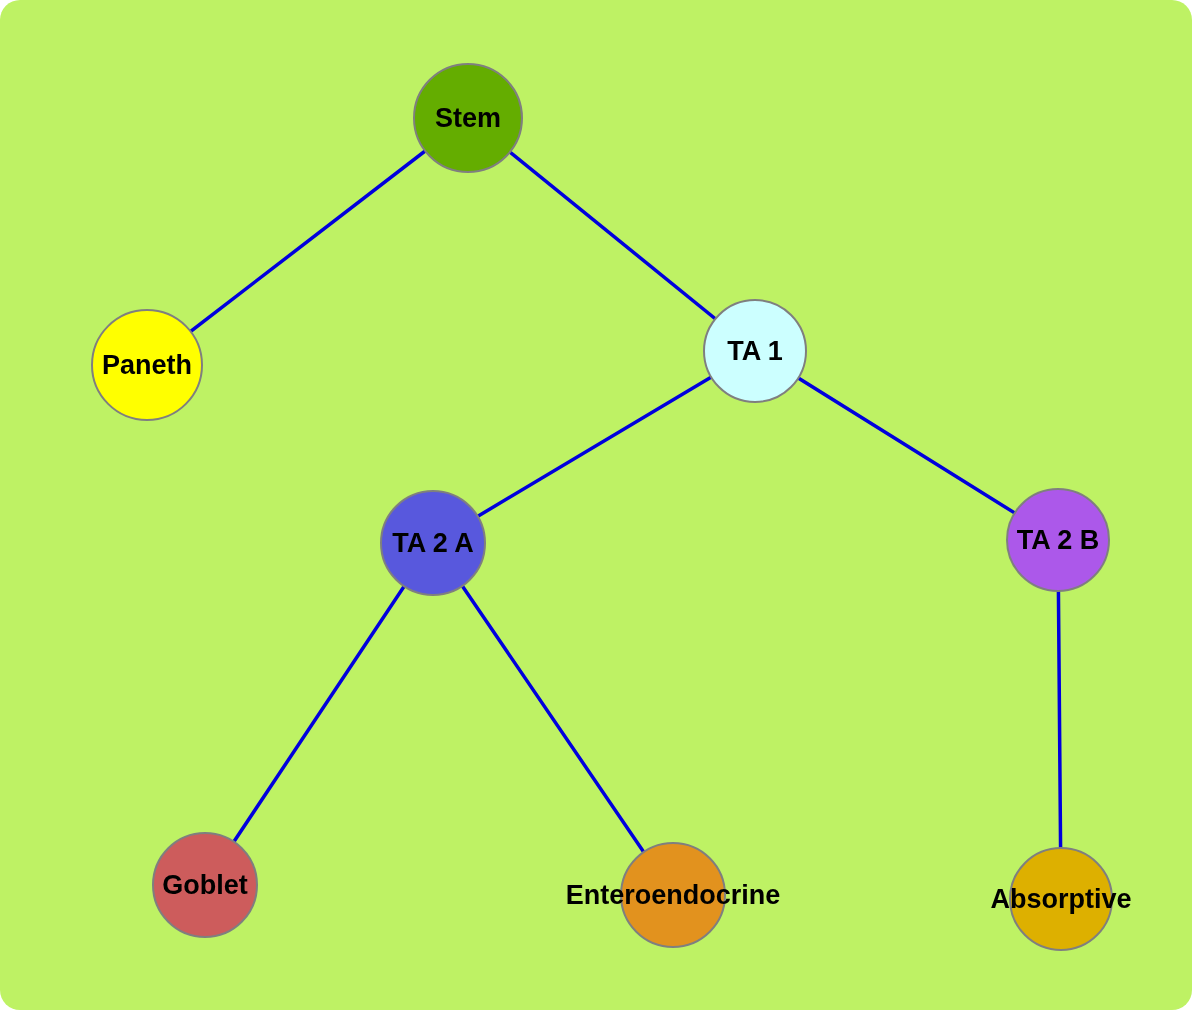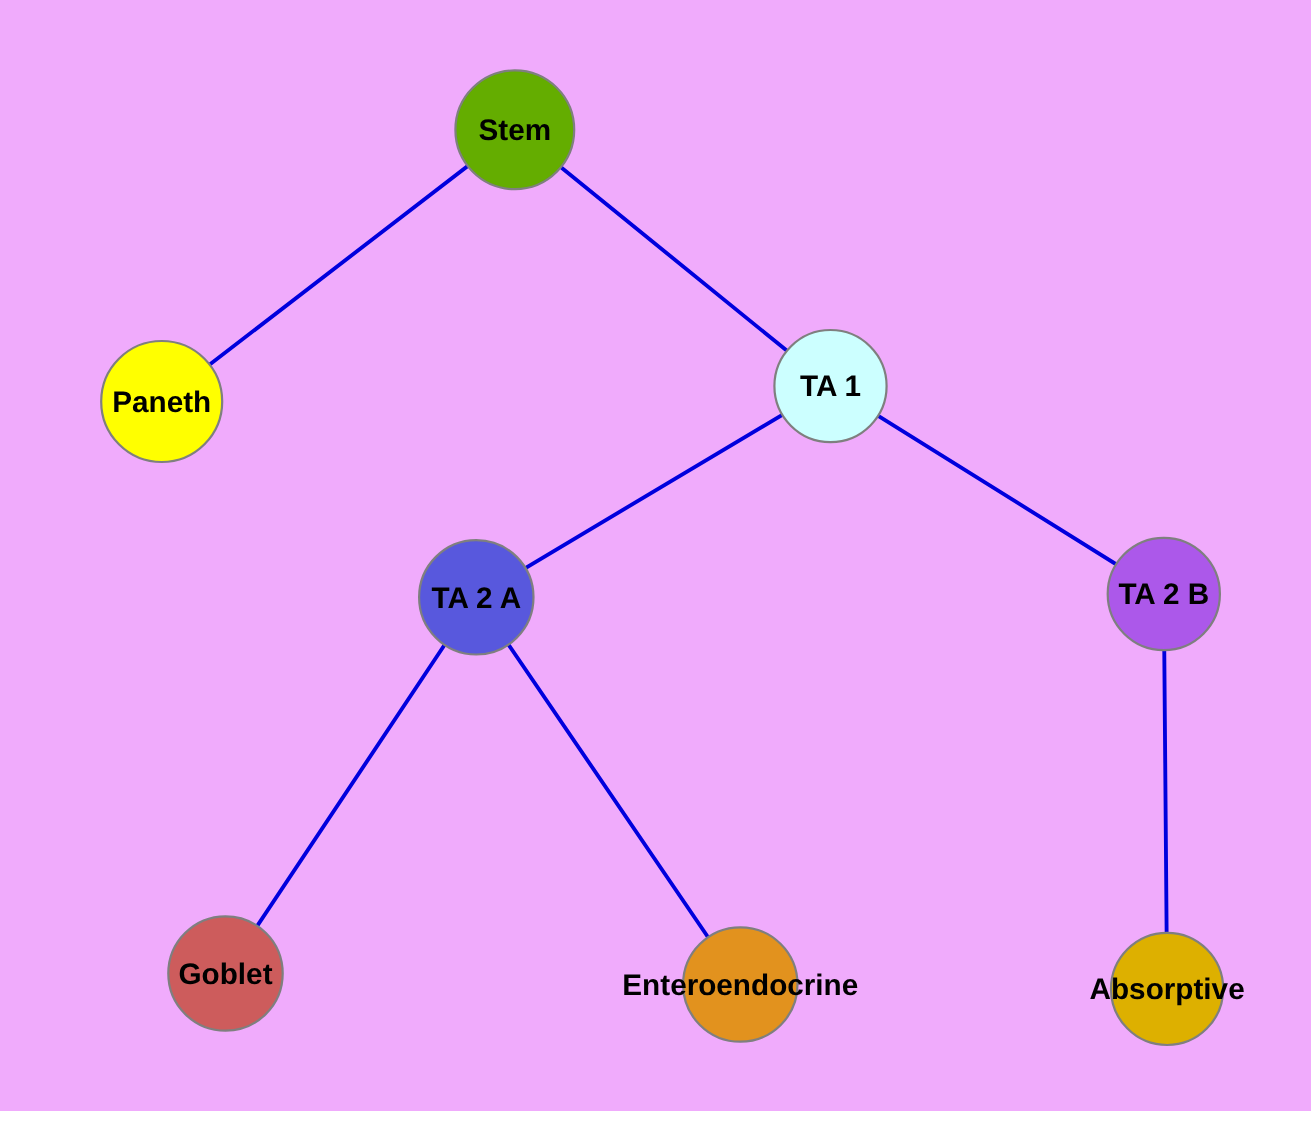--- a/index.html
+++ b/index.html
@@ -35,21 +35,21 @@
   }
   .bottom-strip {
     width: 1192px;
     height: 13px;
     background: #ffffff;
   }
 </style>
 </head>
 <body>
 
-<div class="canvas-wrap" style="background: #f0abfc;">
+<div class="canvas-wrap" style="background: #bef264; border-radius: 20px;">
   <svg class="graph" viewBox="0 0 1192 1010" xmlns="http://www.w3.org/2000/svg">
       <line x1="468" y1="118" x2="147" y2="365" stroke="#0000dd" stroke-width="3.5"></line>
       <line x1="468" y1="118" x2="755" y2="351" stroke="#0000dd" stroke-width="3.5"></line>
       <line x1="755" y1="351" x2="433" y2="543" stroke="#0000dd" stroke-width="3.5"></line>
       <line x1="755" y1="351" x2="1058" y2="540" stroke="#0000dd" stroke-width="3.5"></line>
       <line x1="433" y1="543" x2="205" y2="885" stroke="#0000dd" stroke-width="3.5"></line>
       <line x1="433" y1="543" x2="673" y2="895" stroke="#0000dd" stroke-width="3.5"></line>
       <line x1="1058" y1="540" x2="1061" y2="899" stroke="#0000dd" stroke-width="3.5"></line>
       <g>
         <circle cx="468" cy="118" r="54" fill="#64ad00" stroke="#7f7f7f" stroke-width="2"></circle>

